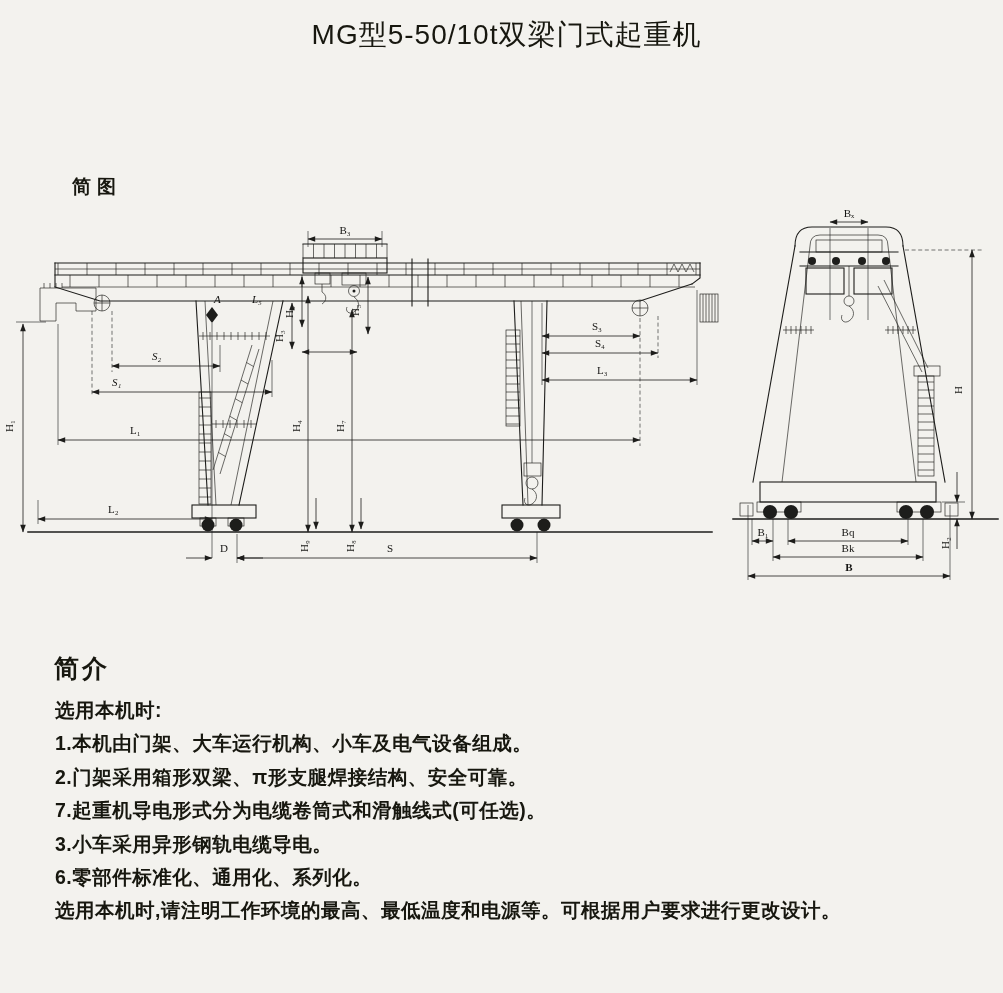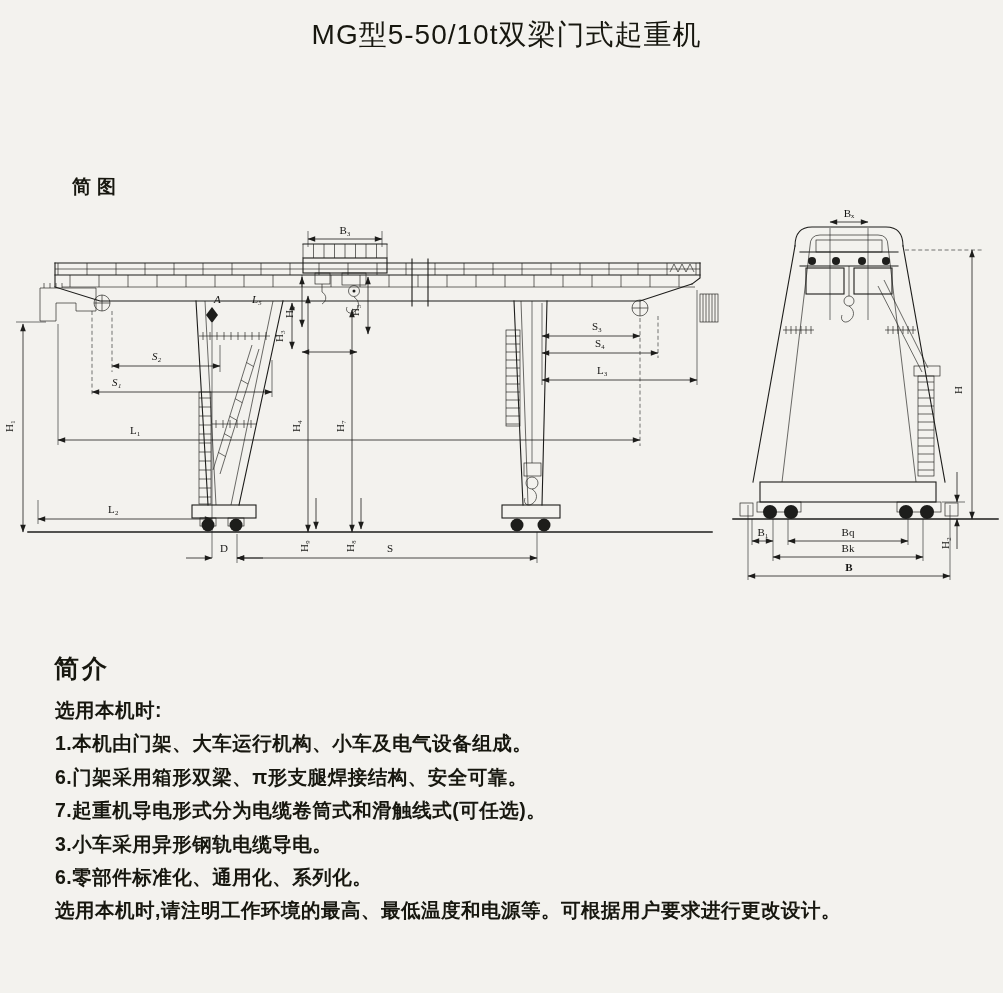--- a/index.html
+++ b/index.html
@@ -242,20 +242,20 @@
         <text class="dl mid" x="849" y="571" font-size="17" font-weight="bold">B</text>
       </g>
     </g>
   </svg>
 
   <div class="sec-label" id="jianjie">简介</div>
 
   <div class="intro">
     <div>选用本机时:</div>
     <div>1.本机由门架、大车运行机构、小车及电气设备组成。</div>
-    <div>6.门架采用箱形双梁、π形支腿焊接结构、安全可靠。</div>
+    <div>2.门架采用箱形双梁、π形支腿焊接结构、安全可靠。</div>
     <div>7.起重机导电形式分为电缆卷筒式和滑触线式(可任选)。</div>
     <div>3.小车采用异形钢轨电缆导电。</div>
     <div>6.零部件标准化、通用化、系列化。</div>
     <div>选用本机时,请注明工作环境的最高、最低温度和电源等。可根据用户要求进行更改设计。</div>
   </div>
 
 </div>
 
 </body></html>

